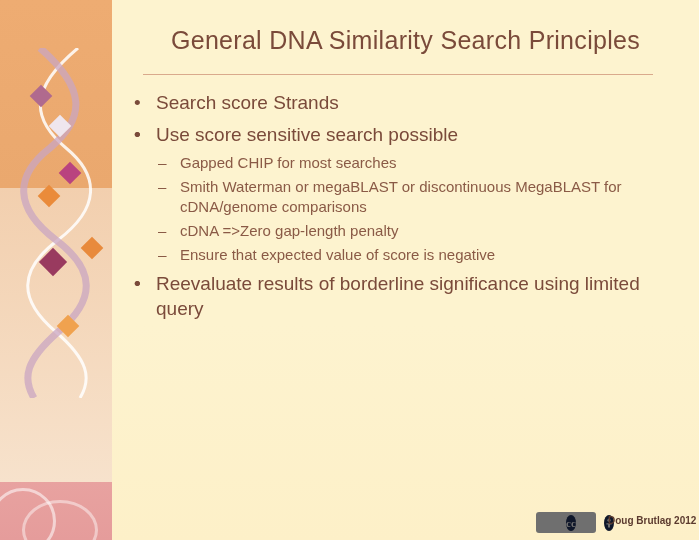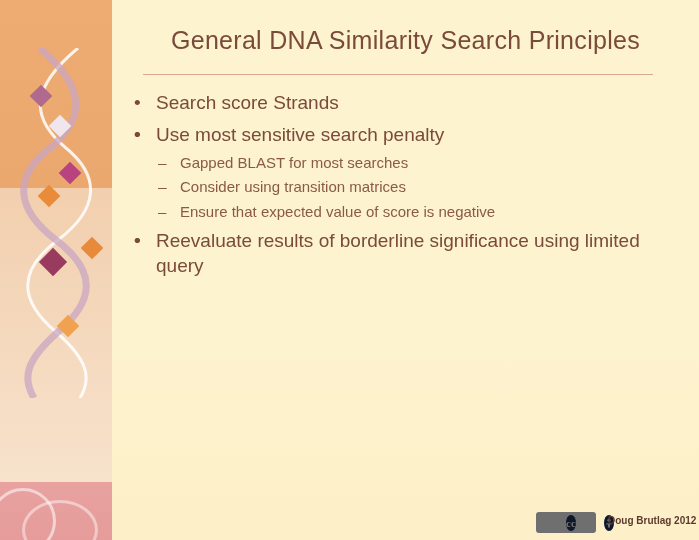--- a/index.html
+++ b/index.html
@@ -228,38 +228,39 @@
         <span class="bullet">•</span>
         <span>Search score Strands</span>
       </li>
 
       <li>
         <span class="bullet">•</span>
       </li>
 
       <li>
         <span class="bullet">•</span>
-        <span>Use most sensitive search penalty</span>
+        <span>Use score sensitive search possible</span>
         <ul class="lvl2">
           <li>
             <span class="dash">–</span>
           </li>
           <li>
             <span class="dash">–</span>
-            <span>Gapped BLAST for most searches</span>
-          </li>
-          <li>
-            <span class="dash">–</span>
-          </li>
-          <li>
-            <span class="dash">–</span>
-          </li>
-          <li>
-            <span class="dash">–</span>
-            <span>Consider using transition matrices</span>
+            <span>Gapped CHIP for most searches</span>
+          </li>
+          <li>
+            <span class="dash">–</span>
+            <span>Smith Waterman or megaBLAST or discontinuous MegaBLAST for cDNA/genome comparisons</span>
+          </li>
+          <li>
+            <span class="dash">–</span>
+            <span>cDNA =&gt;Zero gap-length penalty</span>
+          </li>
+          <li>
+            <span class="dash">–</span>
           </li>
           <li>
             <span class="dash">–</span>
             <span>Ensure that expected value of score is negative</span>
           </li>
         </ul>
       </li>
 
       <li>
         <span class="bullet">•</span>

